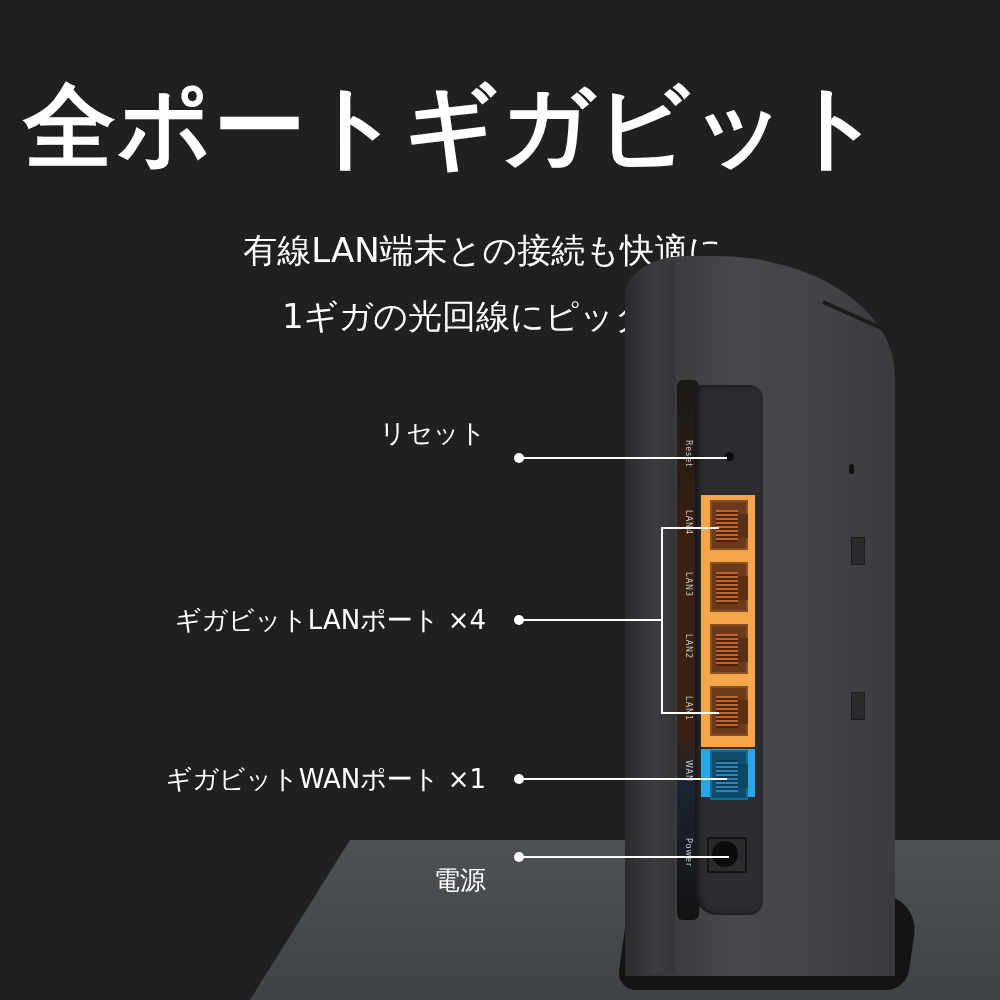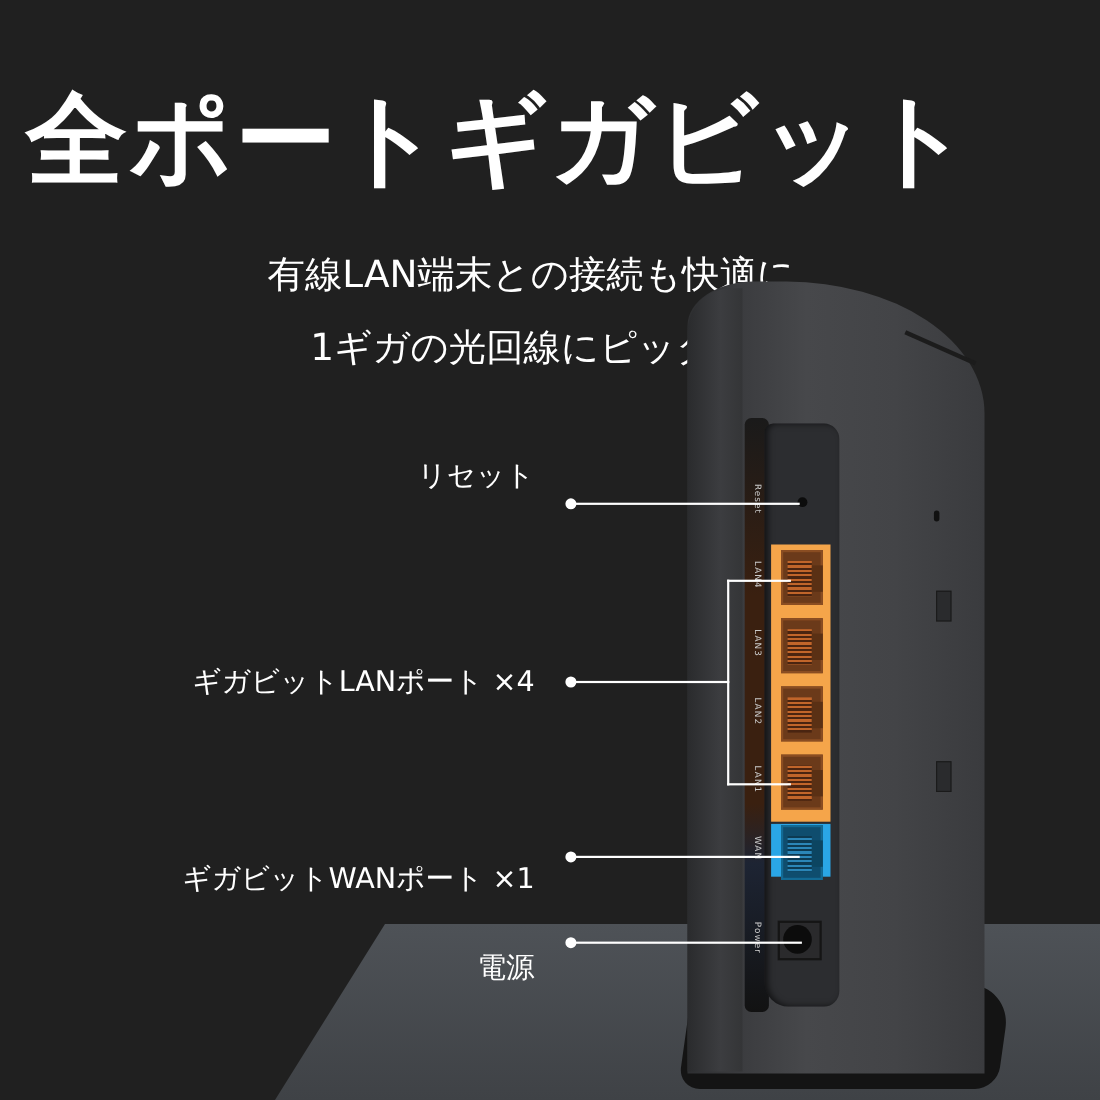--- a/index.html
+++ b/index.html
@@ -180,19 +180,19 @@
 <div class="dot" style="left:514px; top:453px;"></div>
 <div class="hline" style="left:519px; top:457px; width:208px;"></div>
 
 <div class="callout-label" style="top:603px;margin-left:36px;">ギガビットLANポート ×4</div>
 <div class="dot" style="left:514px; top:615px;"></div>
 <div class="hline" style="left:519px; top:619px; width:144px;"></div>
 <div class="vline" style="left:661px; top:527px; height:187px;"></div>
 <div class="hline" style="left:661px; top:527px; width:58px;"></div>
 <div class="hline" style="left:661px; top:712px; width:58px;"></div>
 
-<div class="callout-label" style="top:782px;">ギガビットWANポート ×1</div>
+<div class="callout-label" style="top:762px;">ギガビットWANポート ×1</div>
 <div class="dot" style="left:514px; top:774px;"></div>
 <div class="hline" style="left:519px; top:778px; width:208px;"></div>
 
 <div class="callout-label" style="top:863px;">電源</div>
 <div class="dot" style="left:514px; top:852px;"></div>
 <div class="hline" style="left:519px; top:856px; width:210px;"></div>
 
 </body></html>

